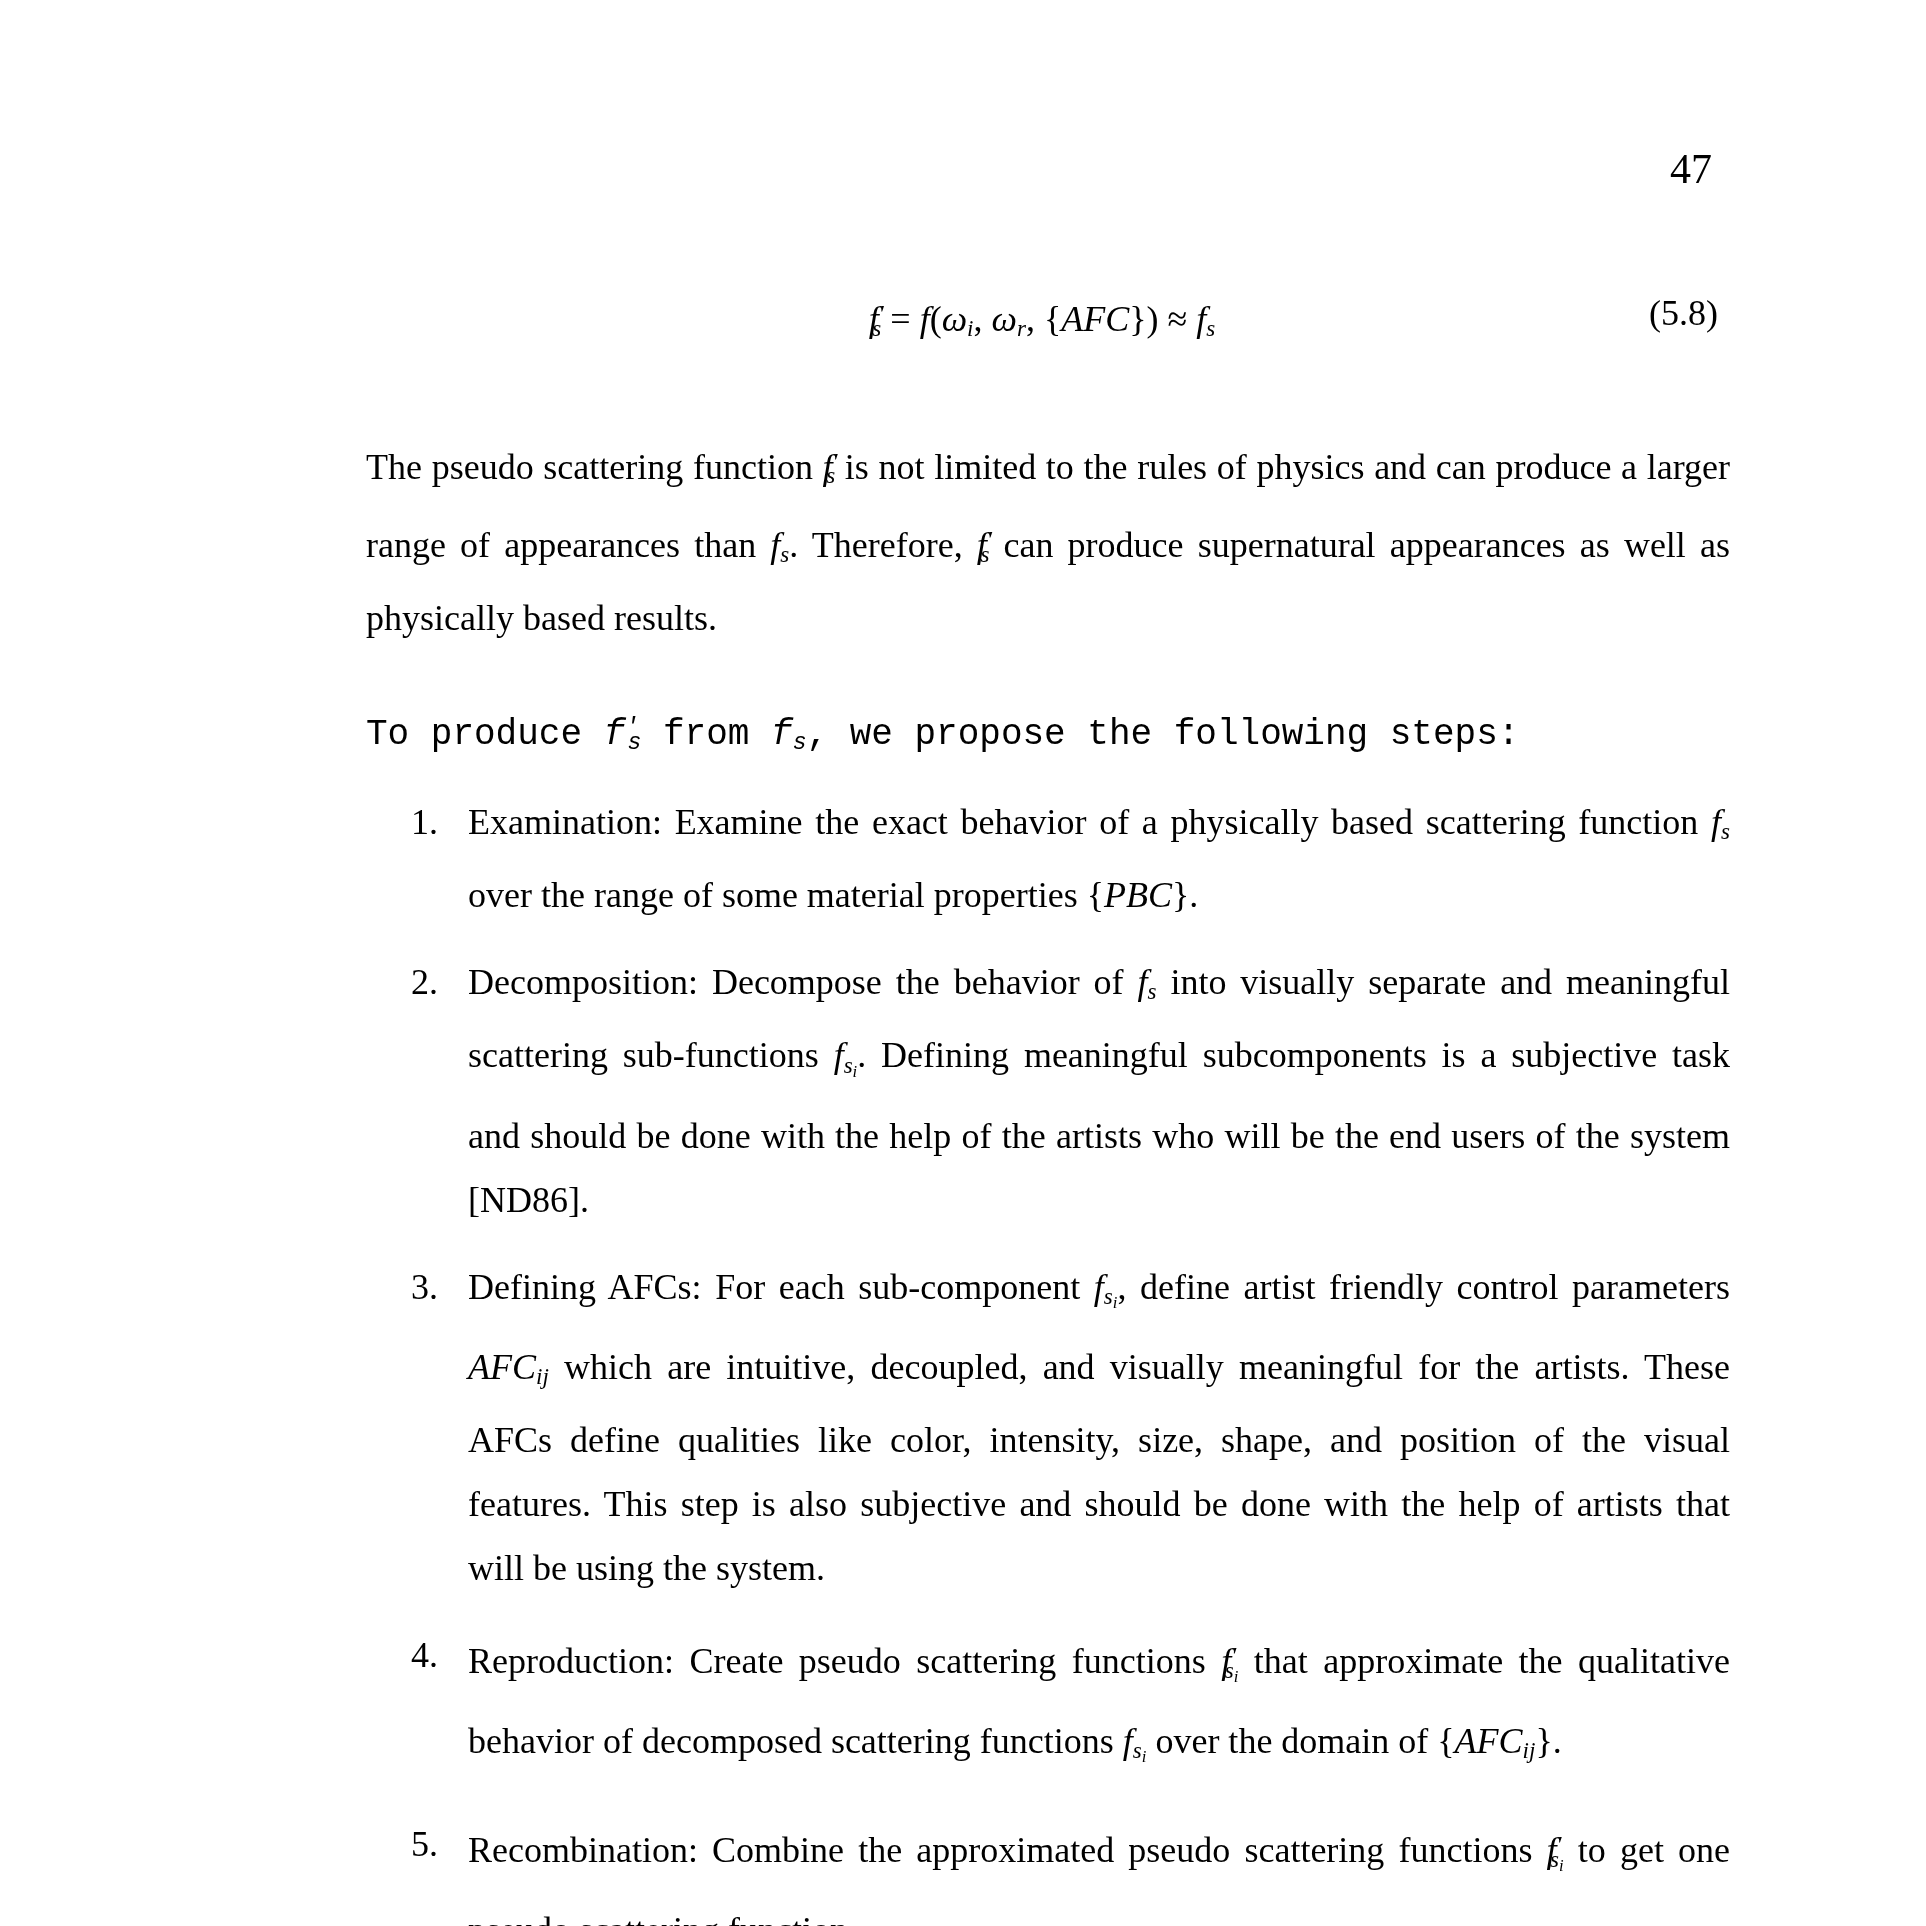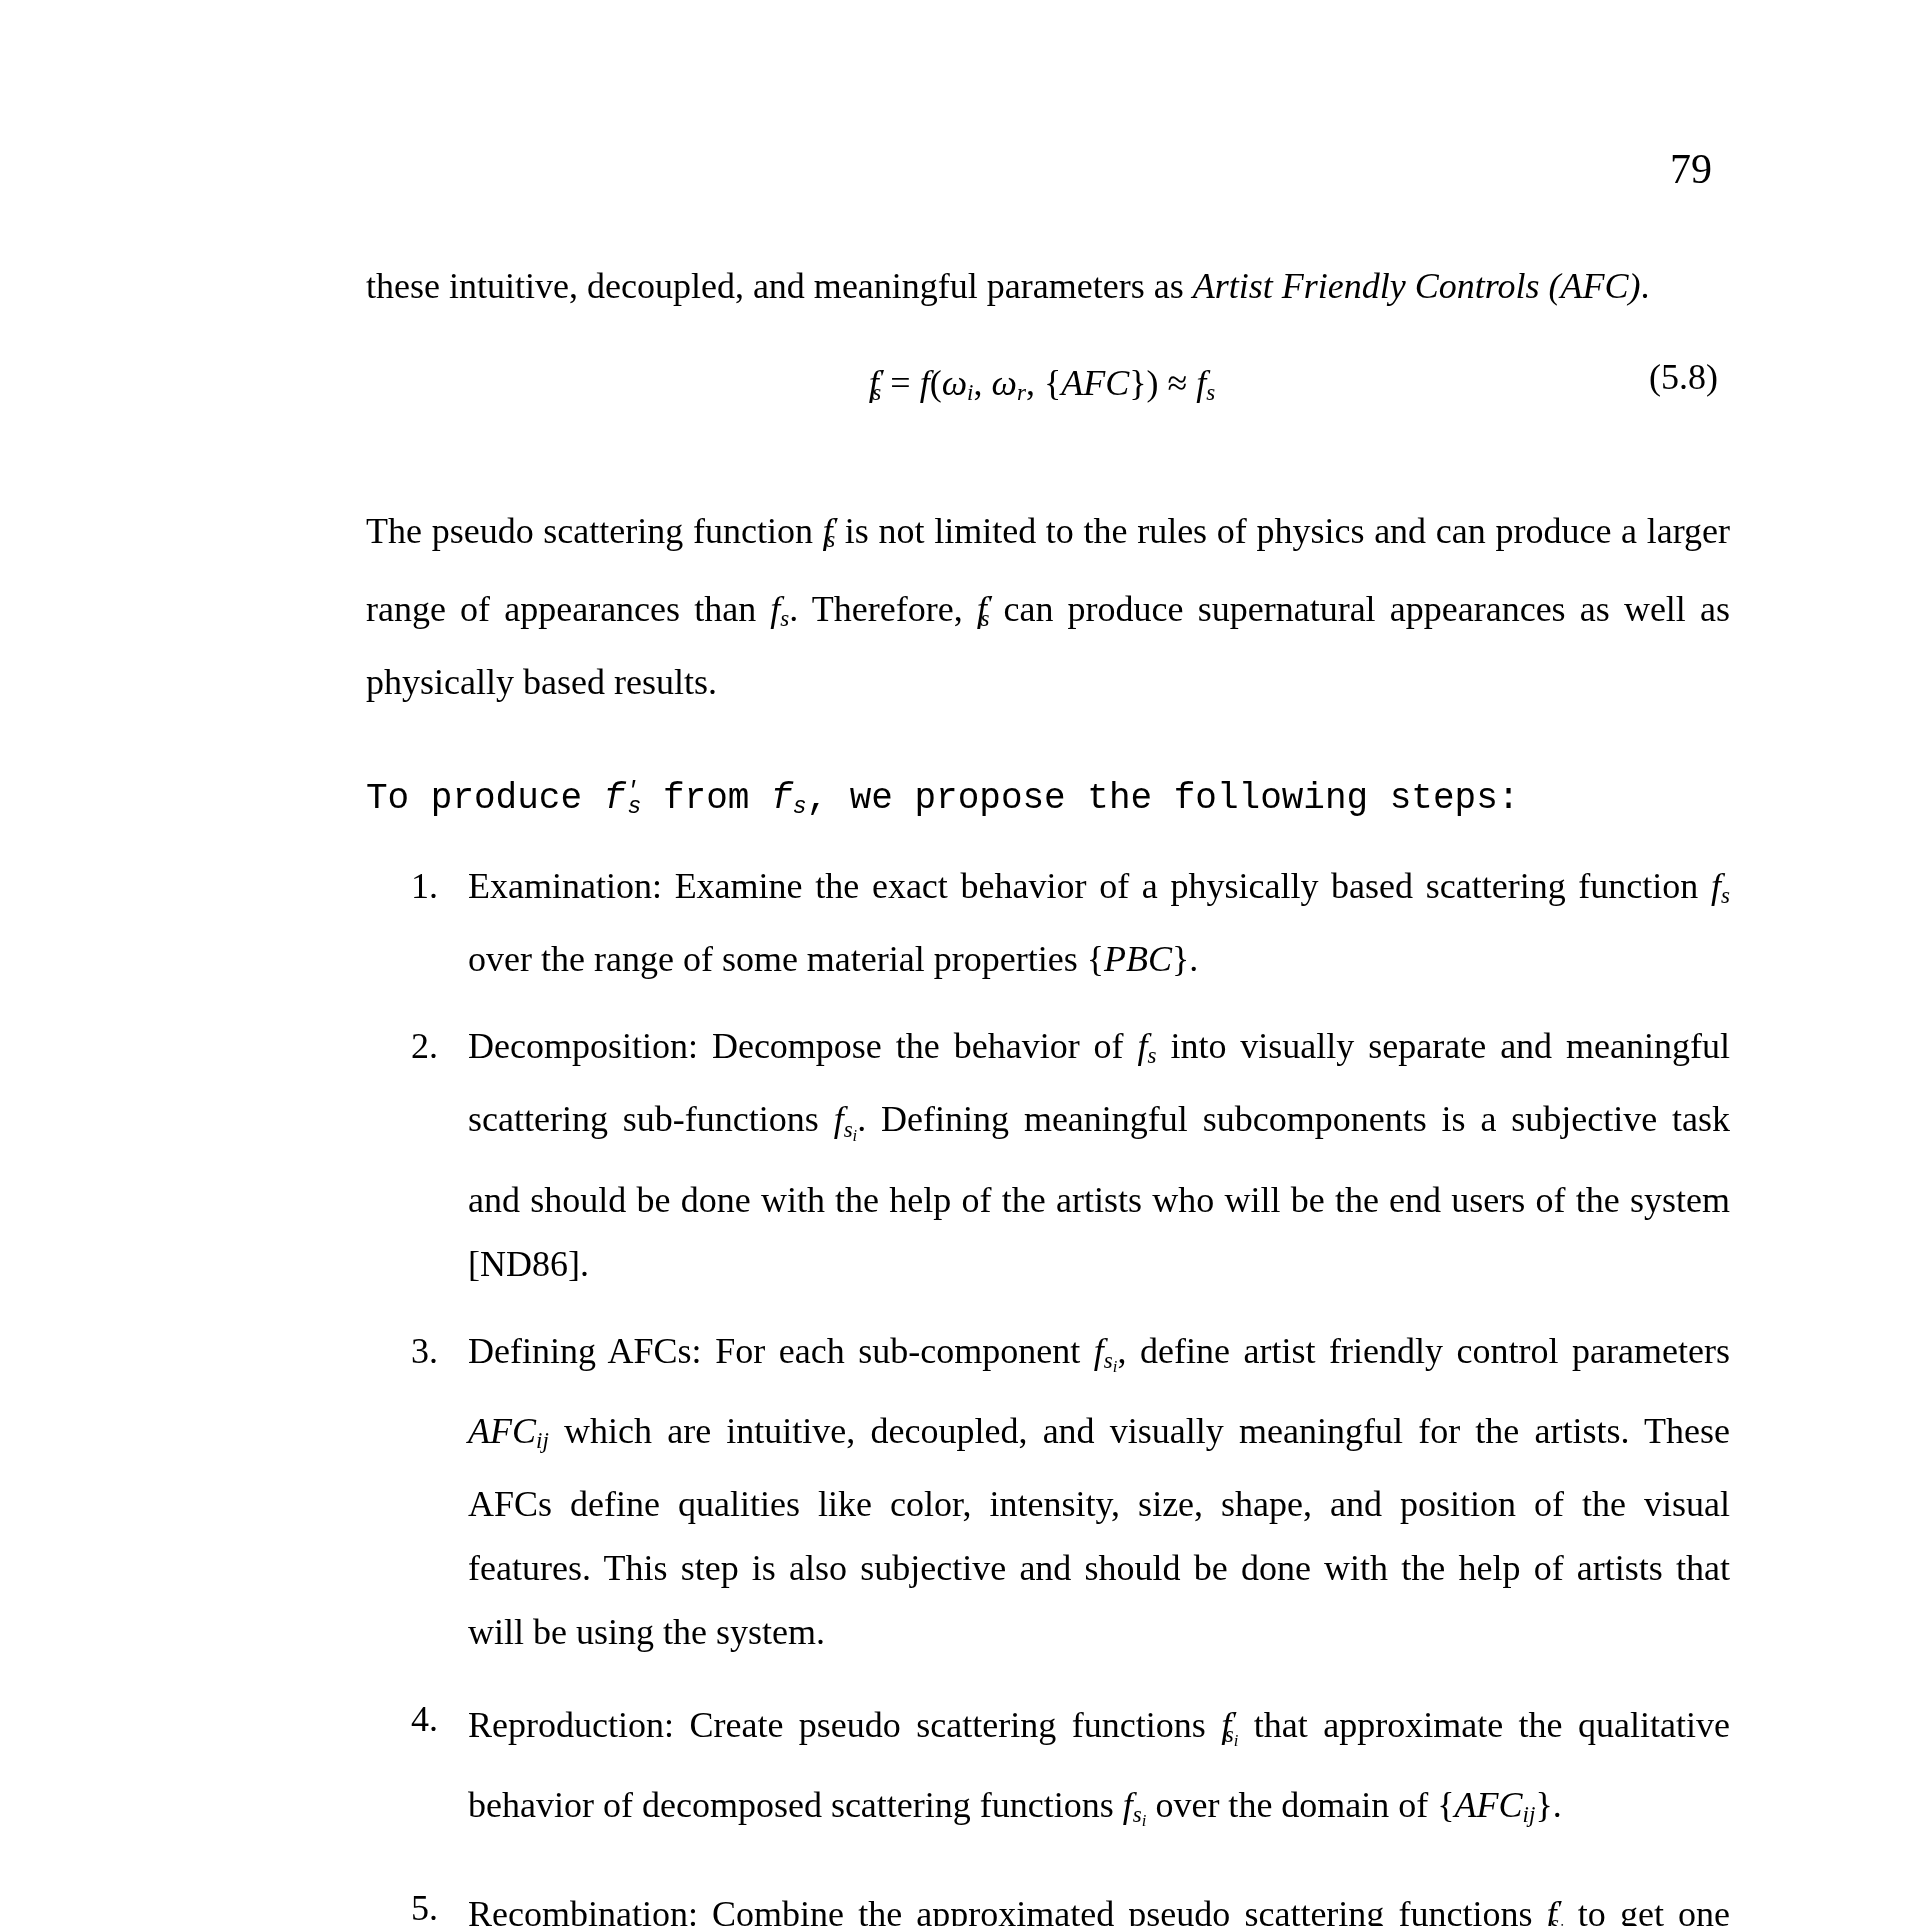--- a/index.html
+++ b/index.html
@@ -77,24 +77,23 @@
   .m-subsub {
     font-size: 0.72em;
     vertical-align: -0.25em;
     font-style: italic;
   }
 </style>
 </head>
 <body>
 
 <div class="page">
-  <div class="page-number">79</div>
+  <div class="page-number">47</div>
 
   <main class="text-block">
-    <p class="para"><span>these intuitive, decoupled, and meaningful parameters as </span><span class="it">Artist Friendly Controls</span><span> </span><span class="it">(AFC)</span><span>.</span></p>
 
     <div class="equation">
       <span class="eq-body"><span class="it">f</span><span class="m-sup">′</span><span class="m-sub tuck">s</span><span> = </span><span class="it">f</span><span>(</span><span class="it">ω</span><span class="m-sub">i</span><span>, </span><span class="it">ω</span><span class="m-sub">r</span><span>, {</span><span class="it">AFC</span><span>}) ≈ </span><span class="it">f</span><span class="m-sub">s</span></span>
       <span class="eq-number">(5.8)</span>
     </div>
 
     <p class="para"><span>The pseudo scattering function </span><span class="it">f</span><span class="m-sup">′</span><span class="m-sub tuck">s</span><span> is not limited to the rules of physics and can produce a larger range of appearances than </span><span class="it">f</span><span class="m-sub">s</span><span>. Therefore, </span><span class="it">f</span><span class="m-sup">′</span><span class="m-sub tuck">s</span><span> can produce super­natural appearances as well as physically based results.</span></p>
 
     <p class="para" id="para-steps"><span>To produce </span><span class="it">f</span><span class="m-sup">′</span><span class="m-sub tuck">s</span><span> from </span><span class="it">f</span><span class="m-sub">s</span><span>, we propose the following steps:</span></p>
 

